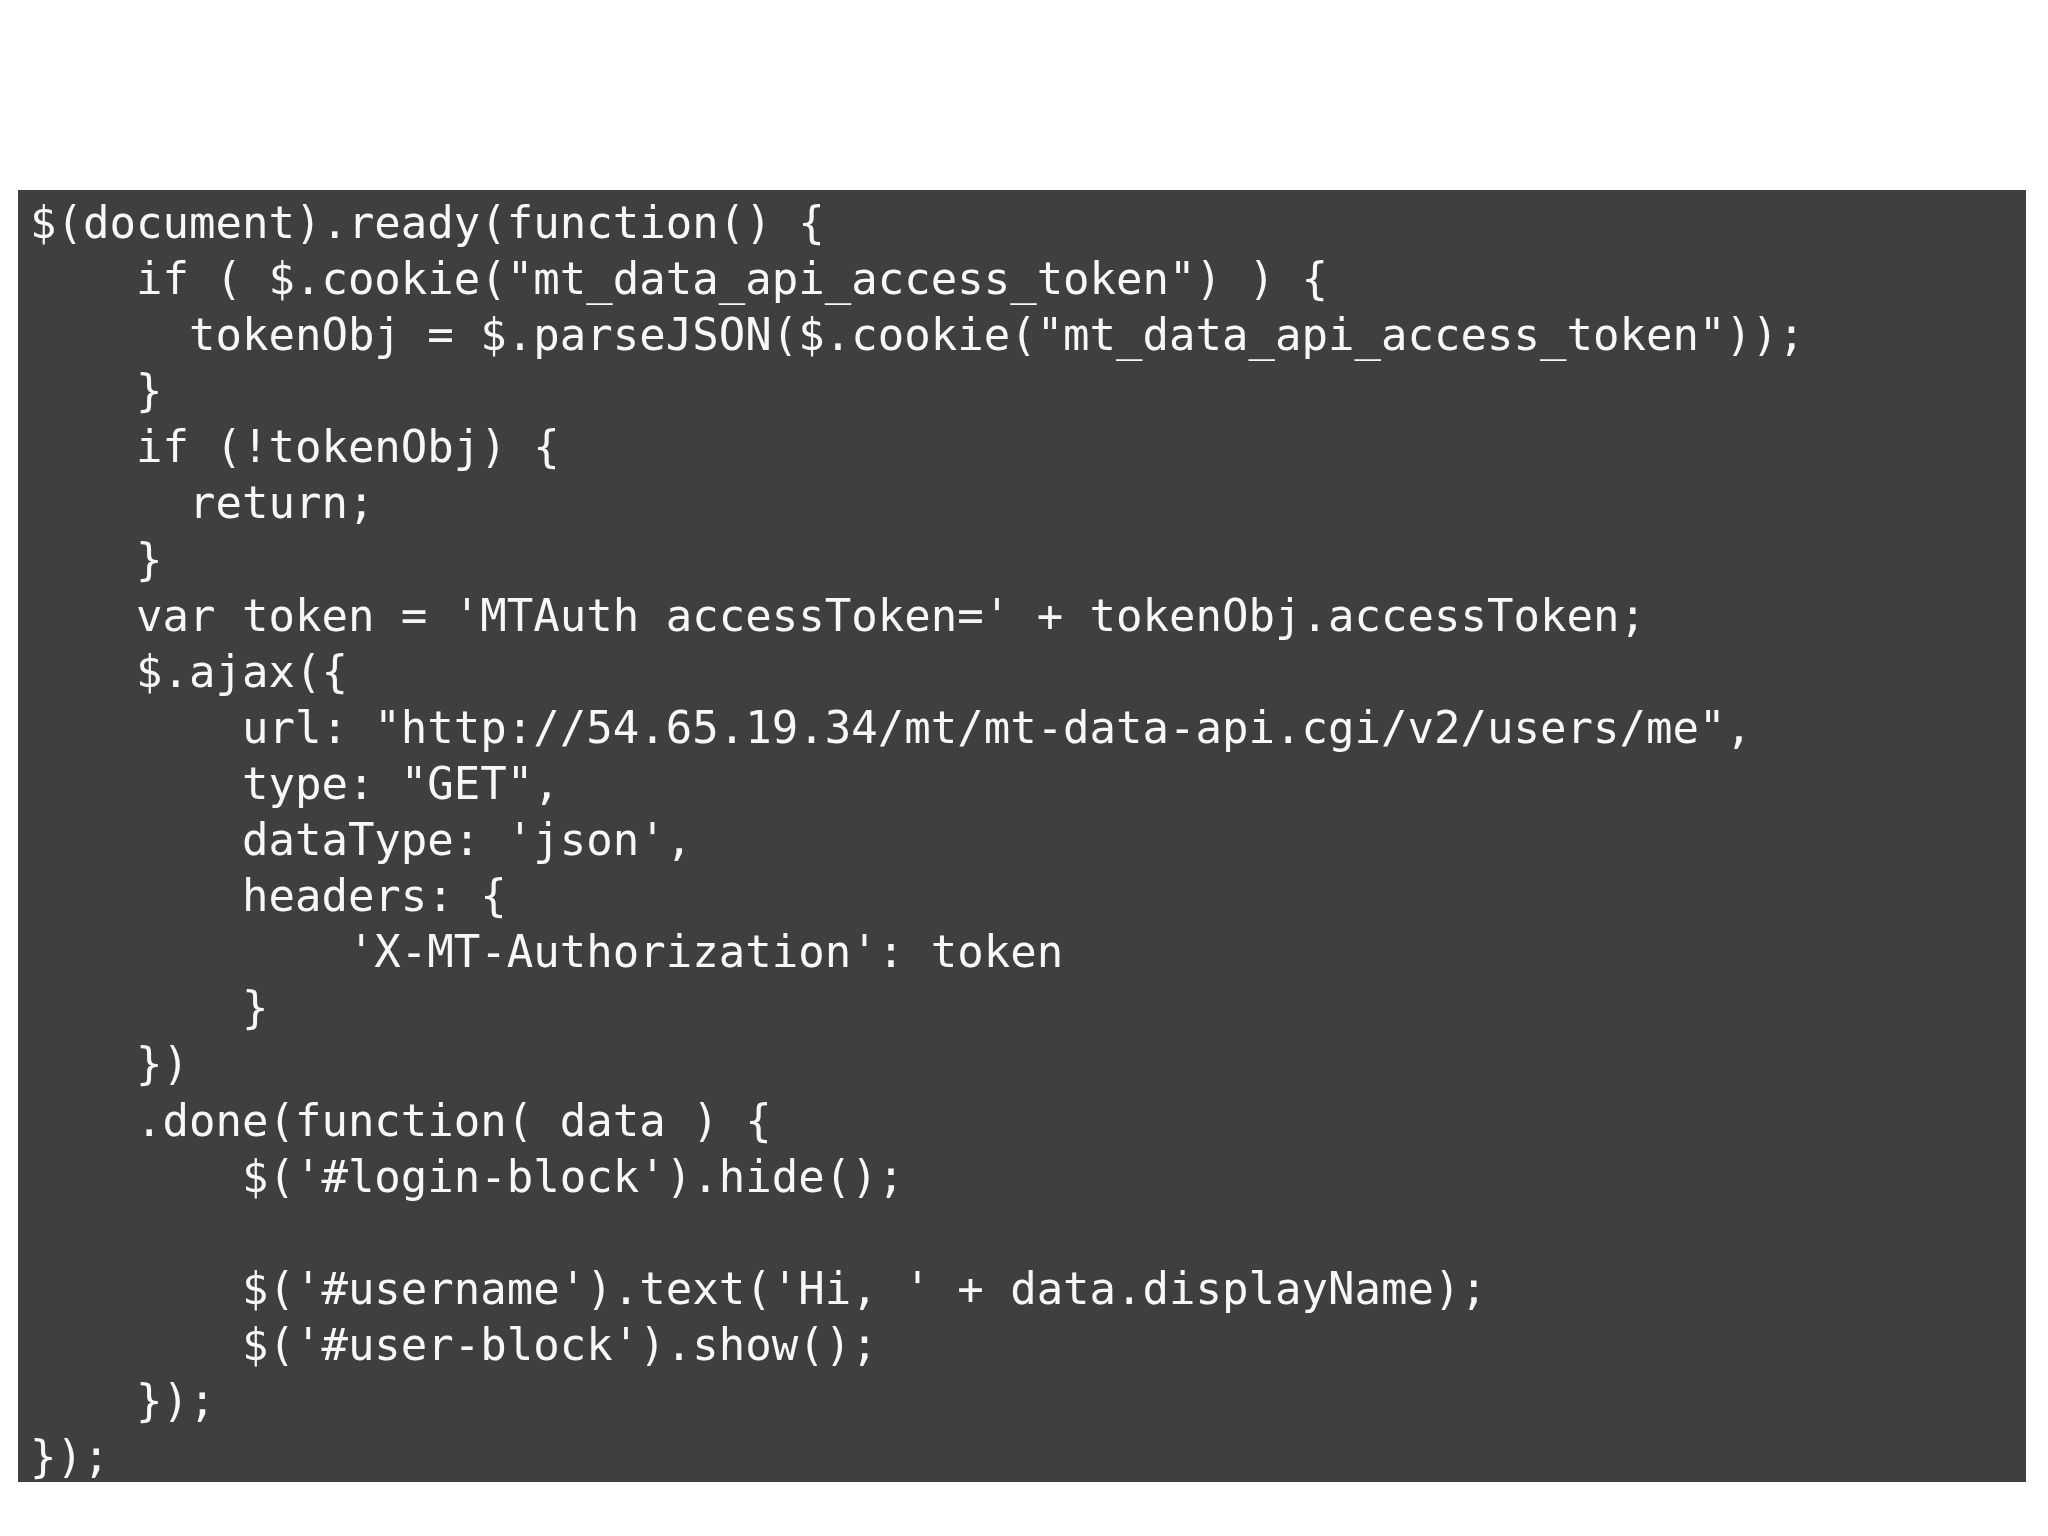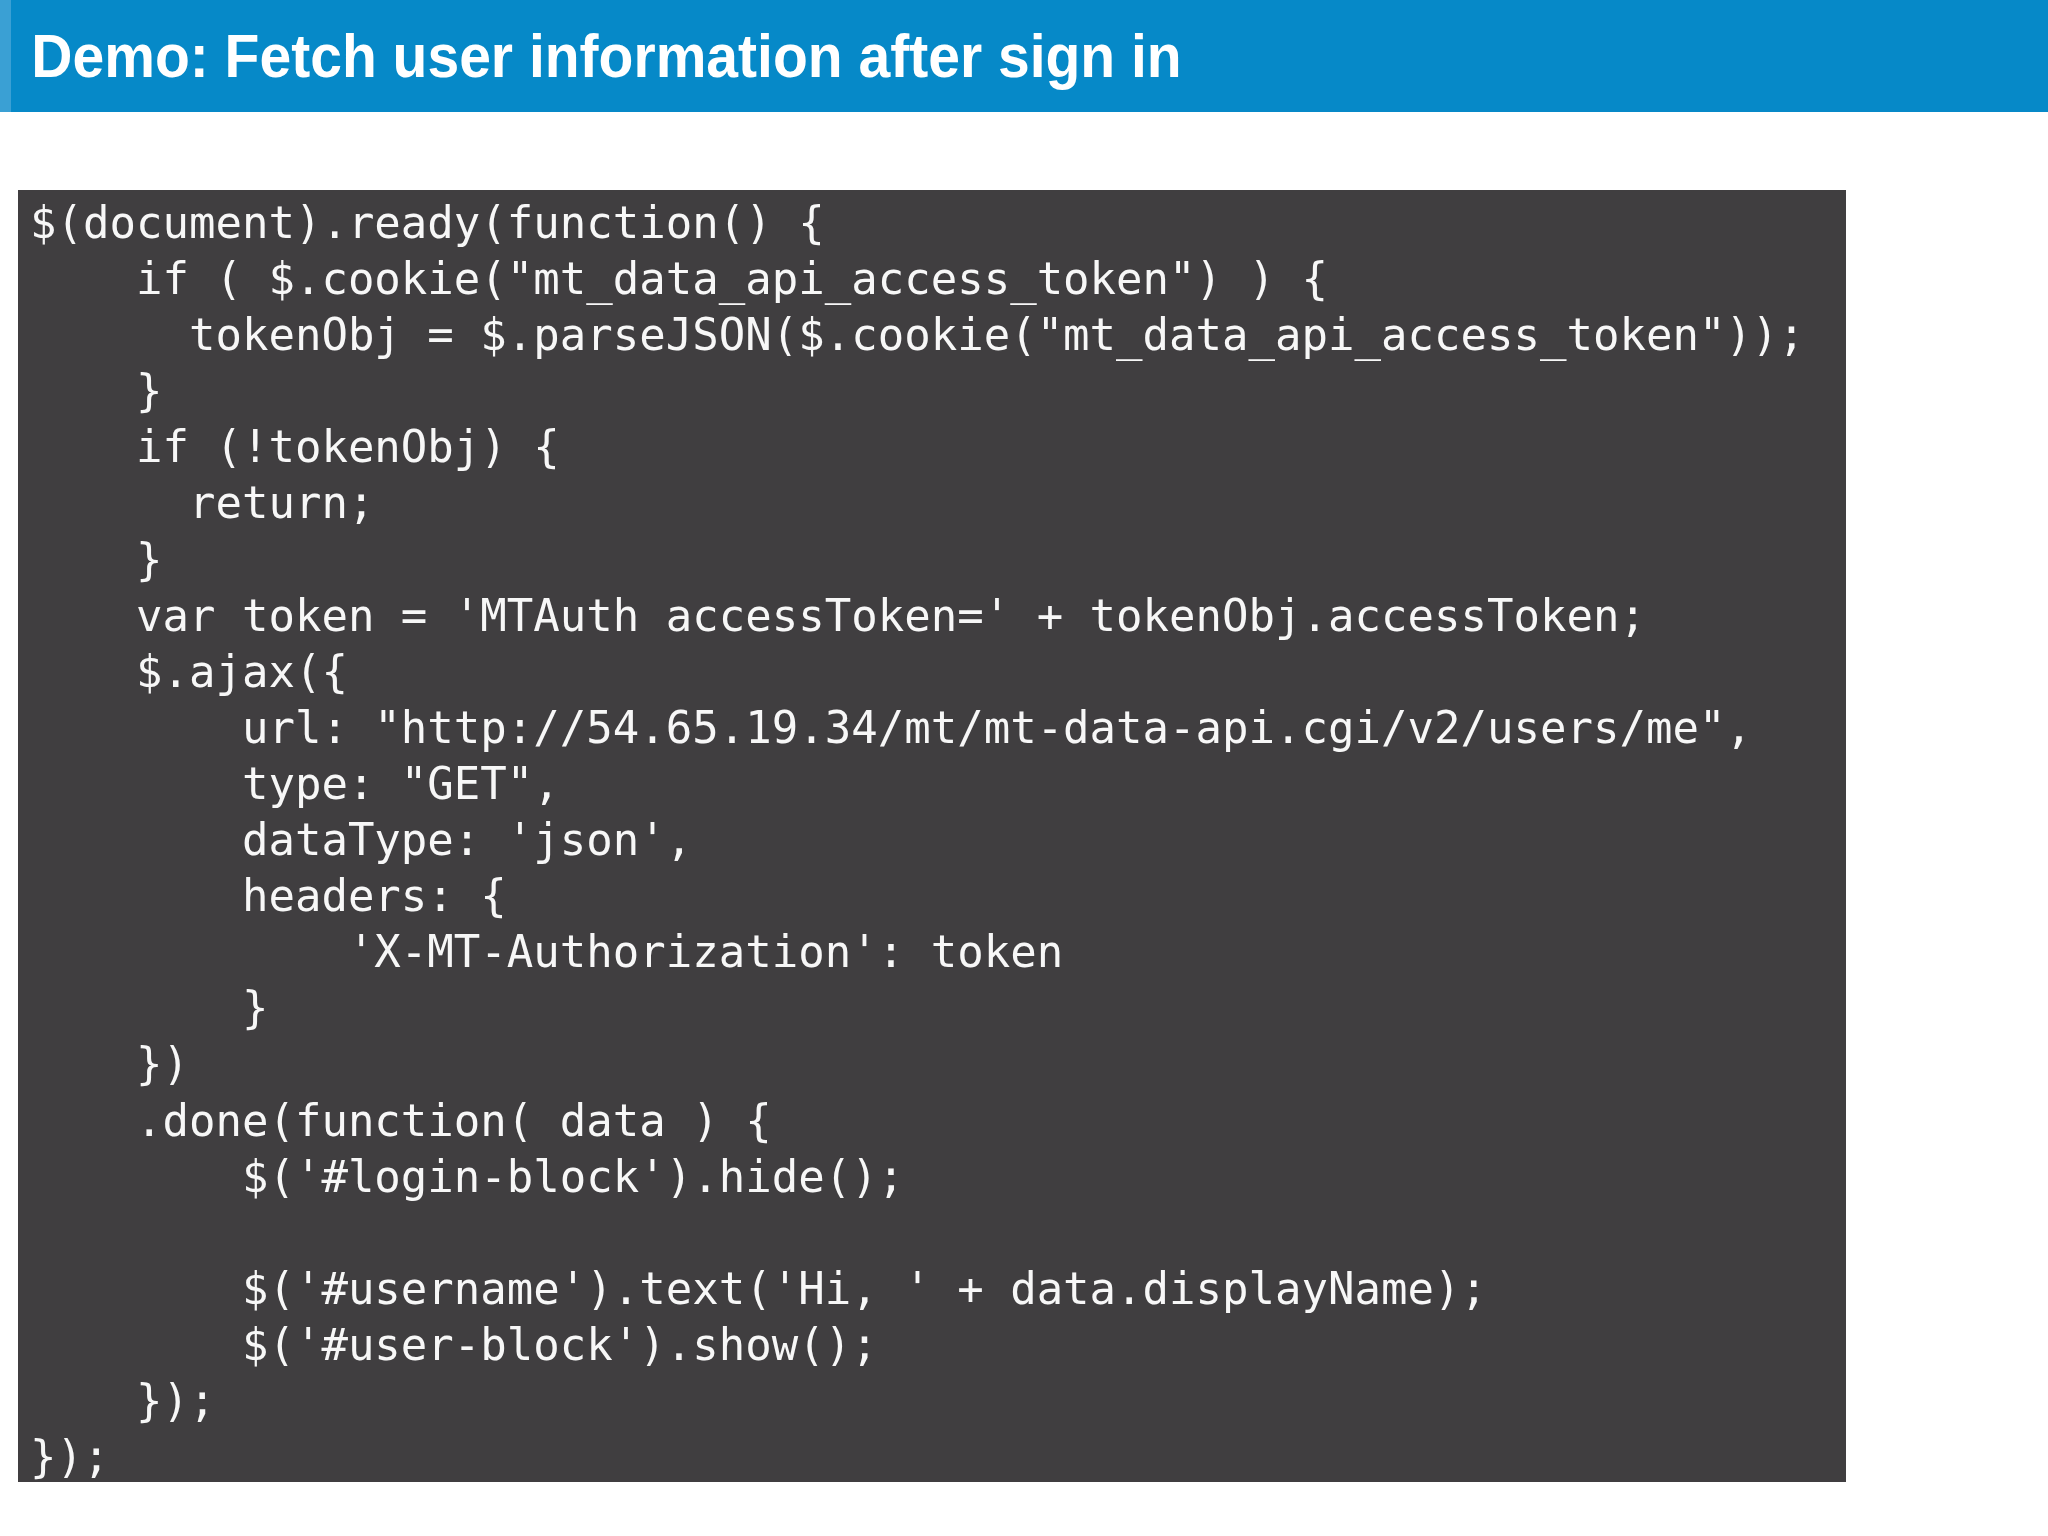--- a/index.html
+++ b/index.html
@@ -50,44 +50,40 @@
     padding-left: 34px;
     white-space: nowrap;
     transform: scaleX(0.92);
     transform-origin: left center;
     letter-spacing: 0px;
   }
   .code-block {
     position: absolute;
     left: 18px;
     top: 190px;
-    width: 1828px;
+    width: 2008px;
     height: 1292px;
     background: var(--code-bg, #403e40);
     overflow: hidden;
   }
   .code-content {
     font-family: "DejaVu Sans Mono", "Liberation Mono", monospace;
     font-size: 44px;
     line-height: 56.1px;
     color: var(--code-text, #f7f7f7);
     white-space: pre;
     padding: 5px 0 0 12px;
     font-weight: normal;
   }
 </style>
 </head>
 <body>
 
 <div class="slide">
 
-  <div class="title-bar">
-    <div class="title-bar-accent"></div>
-    <div class="slide-title">Demo: Fetch user information after sign in</div>
-  </div>
 
   <div class="code-block">
     <div class="code-content">$(document).ready(function() {
     if ( $.cookie("mt_data_api_access_token") ) {
       tokenObj = $.parseJSON($.cookie("mt_data_api_access_token"));
     }
     if (!tokenObj) {
       return;
     }
     var token = 'MTAuth accessToken=' + tokenObj.accessToken;

